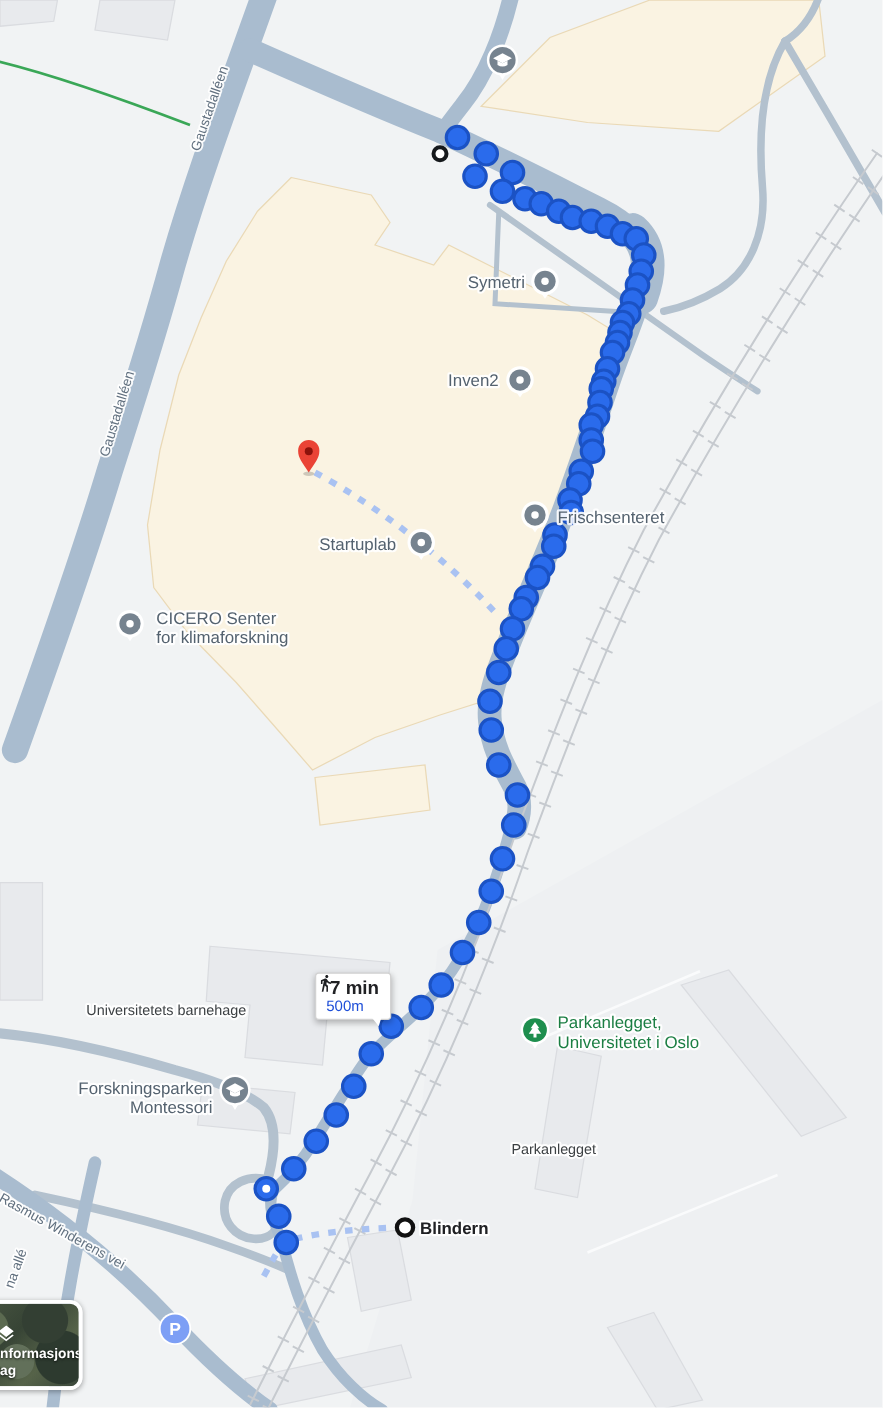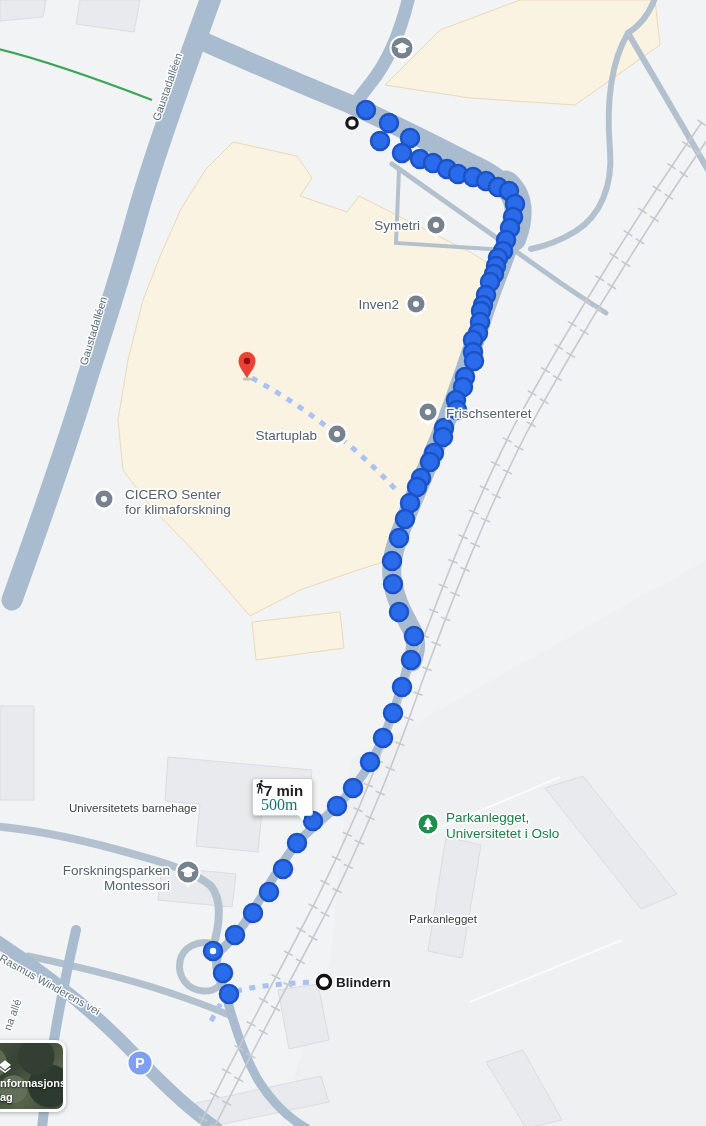--- a/index.html
+++ b/index.html
@@ -16,21 +16,21 @@
   .lbl-street{fill:#61707f;font-size:11px;stroke-width:3px;}
   .p-letter{fill:#fff;font-size:14px;font-weight:bold;stroke:none;}
   
   .tooltip{position:absolute;left:252px;top:778px;background:#fff;border:1px solid #d2d2d2;
            border-radius:3px;padding:3px 9px 4px 8px;box-shadow:0 2px 5px rgba(0,0,0,.28);
            z-index:5;white-space:nowrap;}
   .tooltip::after{content:"";position:absolute;bottom:-14px;right:6px;width:0;height:0;
            border:8px solid transparent;border-top:10px solid #fff;border-right-width:3px;}
   .tt-row{display:flex;align-items:center;gap:3px;}
   .tt-dur{font-size:15px;font-weight:bold;color:#202124;}
-  .tt-dist{font-size:16px;color:#0f766e;line-height:12px;font-family:Liberation Serif, serif;}
+  .tt-dist{font-size:12px;color:#1d4ed8;line-height:12px;}
   
   .layers-btn{position:absolute;left:-30px;top:1040px;width:96px;height:72px;border-radius:10px;
       border:3px solid #fff;box-shadow:0 1px 4px rgba(0,0,0,.3);box-sizing:border-box;z-index:5;
       background:
         radial-gradient(circle at 20% 30%,#5b6a50 0 18%,transparent 19%),
         radial-gradient(circle at 70% 20%,#333f33 0 22%,transparent 23%),
         radial-gradient(circle at 45% 70%,#62705a 0 20%,transparent 21%),
         radial-gradient(circle at 85% 65%,#2d3a2f 0 24%,transparent 25%),
         linear-gradient(135deg,#4a5743 0%,#374435 40%,#566349 70%,#3a473a 100%);
       color:#fff;overflow:hidden;}

